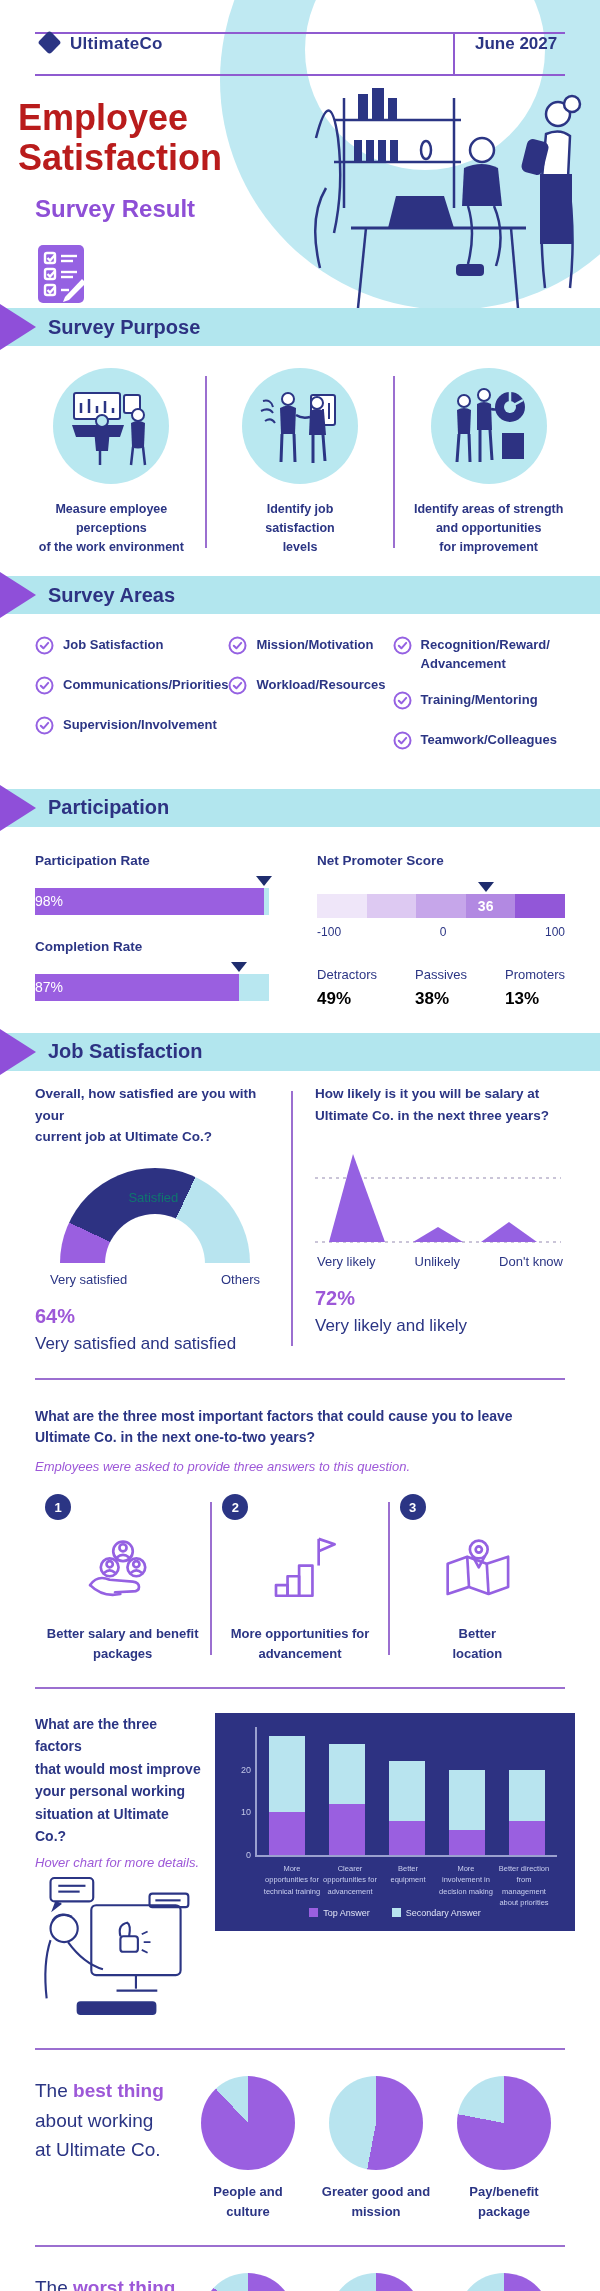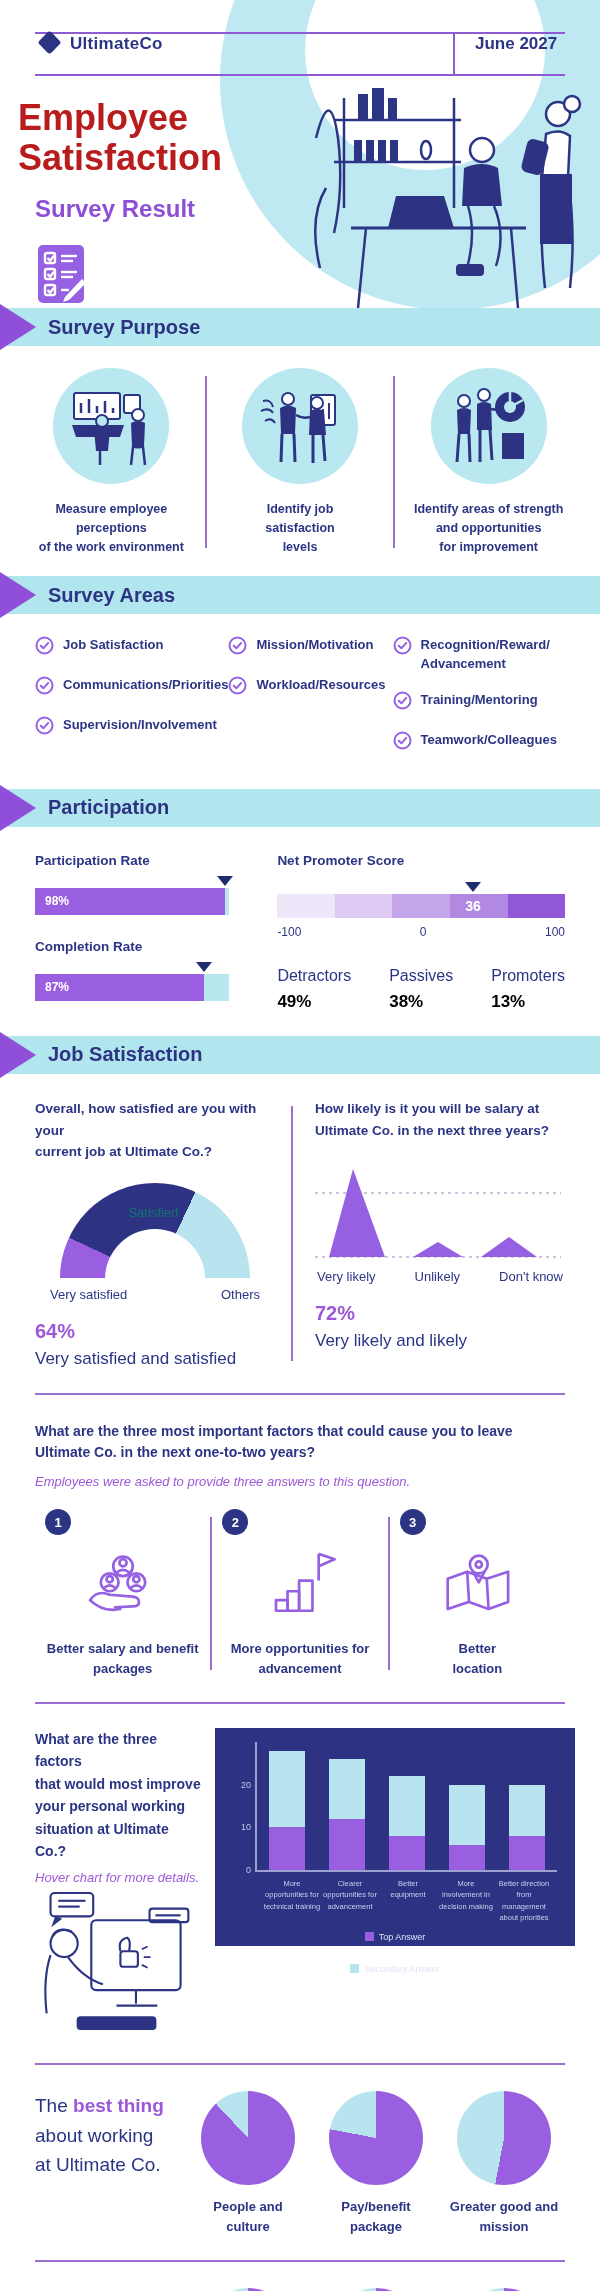--- a/index.html
+++ b/index.html
@@ -42,33 +42,33 @@
   .alabel{font-size:13px;font-weight:700;line-height:1.45;white-space:pre-line;}
   
   .participation{display:flex;padding:26px 35px 24px;gap:48px;}
   .pleft{width:240px;}
   .plabel{font-size:13.5px;font-weight:700;margin-bottom:8px;}
   .bar-wrap{position:relative;height:12px;}
   .bar-marker{position:absolute;top:0;transform:translateX(-50%);width:0;height:0;
               border-left:8px solid transparent;border-right:8px solid transparent;border-top:10px solid #1f2d6e;}
   .bar-track{height:27px;background:#b8e7f0;position:relative;overflow:hidden;}
   .bar-fill{height:100%;background:#9a5fe0;display:flex;align-items:center;}
-  .bar-fill span{color:#fff;font-size:12px;font-weight:700;margin-left:10px;}
+  .bar-fill span{color:#fff;font-size:14px;font-weight:400;}
   .bar2{margin-top:24px;}
   .pright{flex:1;}
   .nps-wrap{position:relative;margin-top:14px;height:12px;}
   .nps-bar{position:relative;height:24px;display:flex;}
   .nps-seg{flex:1;}
   .nps-value{position:absolute;top:0;transform:translateX(-50%);color:#fff;font-size:14px;font-weight:700;line-height:24px;}
   .nps-scale{display:flex;justify-content:space-between;font-size:12px;margin-top:7px;}
   .nps-stats{display:flex;gap:38px;margin-top:28px;}
-  .nps-stat .sl{font-size:16px;}
+  .nps-stat .sl{font-size:13px;}
   .nps-stat .sv{margin-top:7px;font-size:17px;font-weight:700;color:#000000;}
   
-  .job-row{display:flex;padding:24px 35px 0;}
+  .job-row{display:flex;padding:12px 35px 0;}
   .jleft{flex:1;padding-right:16px;}
   .jright{flex:1;padding-left:22px;}
   .jq{font-size:13.5px;font-weight:700;line-height:1.6;white-space:pre-line;}
   .gauge{position:relative;width:190px;height:96px;margin:20px auto 0;overflow:hidden;}
   .gauge-fill{position:absolute;left:0;top:0;width:190px;height:190px;border-radius:50%;}
   .gauge-hole{position:absolute;left:50%;bottom:-50px;transform:translateX(-50%);width:100px;height:100px;border-radius:50%;background:#fff;}
   .gauge-label{position:absolute;left:36%;top:22px;color:#0f766e;font-size:13px;}
   .gauge-cats{display:flex;justify-content:space-between;width:210px;margin:8px auto 0;font-size:13px;}
   .jstat{margin-top:18px;}
   .jstat .v{font-size:20px;font-weight:700;color:#9d58d8;}
@@ -94,21 +94,21 @@
   .improve-note{margin-top:8px;font-size:13px;font-style:italic;color:#9d58d8;}
   .chart-panel{width:360px;height:218px;background:#2d3282;box-sizing:border-box;padding:14px 10px 8px 10px;}
   .plot{position:relative;margin-left:30px;width:300px;height:128px;border-left:2px solid #9aa0cf;border-bottom:2px solid #9aa0cf;}
   .ytick{position:absolute;left:-26px;width:20px;text-align:right;font-size:9px;color:#c2c7e8;transform:translateY(50%);}
   .bars{position:absolute;left:0;right:0;bottom:0;top:0;display:flex;justify-content:space-between;align-items:flex-end;padding:0 12px;}
   .sbar{width:36px;display:flex;flex-direction:column;justify-content:flex-end;}
   .seg-sec{background:#b8e4ef;}
   .seg-top{background:#9a5fe0;}
   .cats{margin-left:30px;width:300px;display:flex;justify-content:flex-end;padding:0 2px;box-sizing:border-box;margin-top:6px;}
   .cat{width:58px;text-align:center;font-size:7.5px;line-height:1.5;color:#c9cfef;white-space:pre-line;}
-  .legend{display:flex;justify-content:center;gap:22px;margin-top:9px;font-size:9px;color:#dfe3f5;align-items:center;flex-direction:column;}
+  .legend{display:flex;justify-content:center;gap:22px;margin-top:0;font-size:9px;color:#dfe3f5;align-items:center;}
   .sw{display:inline-block;width:9px;height:9px;margin-right:5px;vertical-align:-1px;}
   
   .trio{display:flex;align-items:flex-start;padding:26px 35px 0;}
   .trio-text{width:152px;flex:none;font-size:19px;line-height:1.55;white-space:pre-line;}
   .trio-text .hl{color:#9d58d8;font-weight:700;}
   .trio-items{flex:1;display:flex;justify-content:space-between;}
   .titem{width:122px;text-align:center;}
   .pie{width:94px;height:94px;border-radius:50%;margin:0 auto;}
   .tlabel{margin-top:12px;font-size:13px;font-weight:700;line-height:1.5;white-space:pre-line;}
 </style>
@@ -592,28 +592,28 @@
     <div class="trio-text"><span>The </span><span class="hl">best thing</span><span>
 about working
 at Ultimate Co.</span></div>
     <div class="trio-items">
       <div class="titem">
         <div class="pie" style="background: conic-gradient(rgb(154, 95, 224) 0deg, rgb(154, 95, 224) 88%, rgb(184, 228, 239) 88%, rgb(184, 228, 239) 100%);"></div>
         <div class="tlabel">People and
 culture</div>
       </div>
       <div class="titem">
+        <div class="pie" style="background: conic-gradient(rgb(154, 95, 224) 0deg, rgb(154, 95, 224) 53%, rgb(184, 228, 239) 53%, rgb(184, 228, 239) 100%);"></div>
+        <div class="tlabel">Greater good and
+mission</div>
+      </div>
+      <div class="titem">
         <div class="pie" style="background: conic-gradient(rgb(154, 95, 224) 0deg, rgb(154, 95, 224) 78%, rgb(184, 228, 239) 78%, rgb(184, 228, 239) 100%);"></div>
         <div class="tlabel">Pay/benefit
 package</div>
-      </div>
-      <div class="titem">
-        <div class="pie" style="background: conic-gradient(rgb(154, 95, 224) 0deg, rgb(154, 95, 224) 53%, rgb(184, 228, 239) 53%, rgb(184, 228, 239) 100%);"></div>
-        <div class="tlabel">Greater good and
-mission</div>
       </div>
     </div>
   </div>
   <div class="divider"></div>
 
   <div class="trio">
     <div class="trio-text"><span>The </span><span class="hl">worst thing</span></div>
     <div class="trio-items">
       <div class="titem">
         <div class="pie" style="background: conic-gradient(rgb(154, 95, 224) 0deg, rgb(154, 95, 224) 87%, rgb(184, 228, 239) 87%, rgb(184, 228, 239) 100%);"></div>

